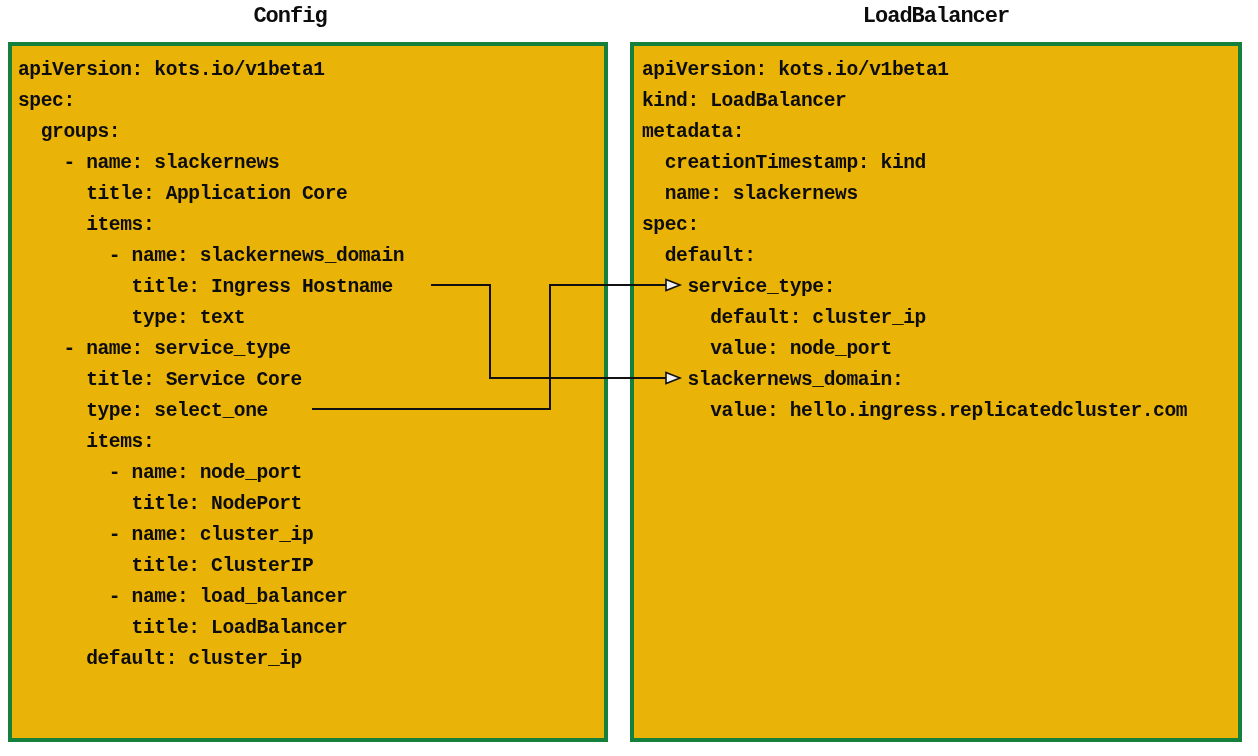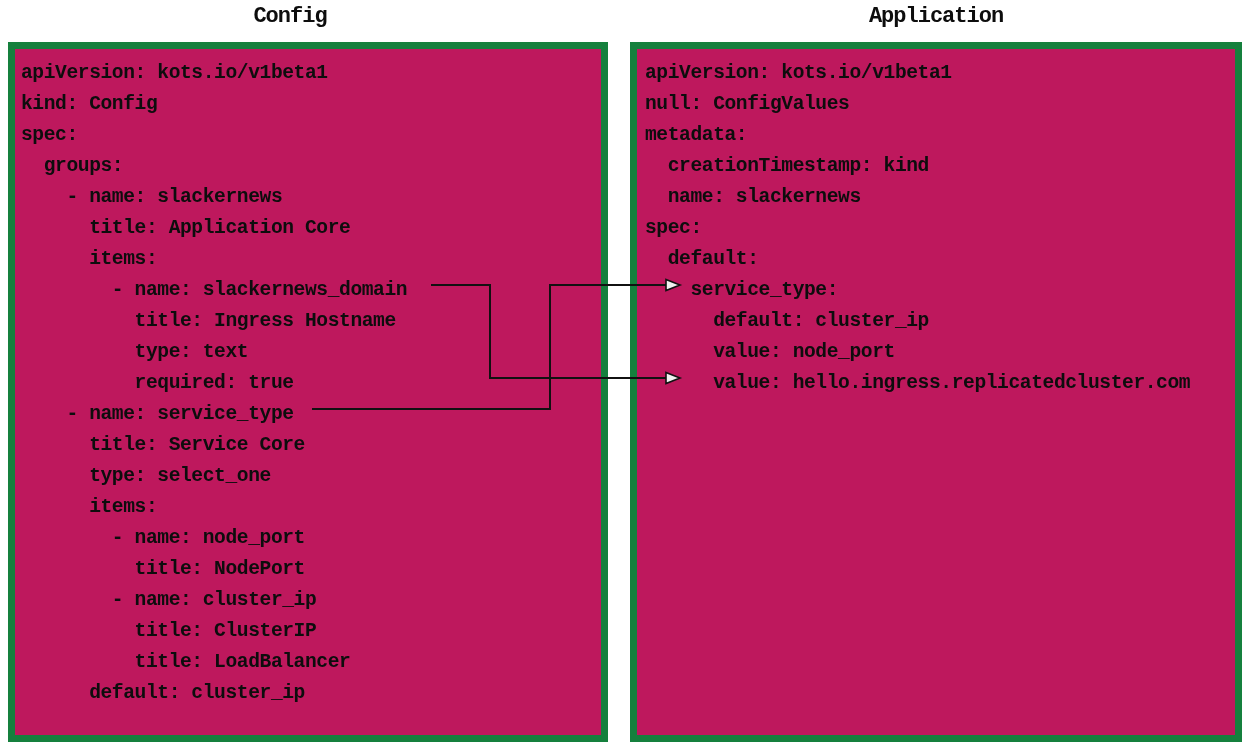--- a/index.html
+++ b/index.html
@@ -25,22 +25,22 @@
     text-align: center;
     letter-spacing: -1px;
     white-space: pre;
   }
   .panel-title.left  { left: 8px;   width: 564px; }
   .panel-title.right { left: 630px; width: 612px; }
   .panel {
     position: absolute;
     top: 42px;
     height: 700px;
-    background: #be185d;
-    border: 7px solid #15803d;
+    background: #eab308;
+    border: 4px solid #15803d;
     box-sizing: border-box;
   }
   .panel.left  { left: 8px;   width: 600px; }
   .panel.right { left: 630px; width: 612px; }
   .code {
     padding: 9px 0 0 6px;
   }
   .panel.right .code { padding-left: 8px; }
   .line {
     white-space: pre;
@@ -57,60 +57,60 @@
     pointer-events: none;
   }
 </style>
 </head>
 <body>
 
 <div class="canvas">
 
   <div class="panel-title left">Config</div>
 
-  <div class="panel-title right">Application</div>
+  <div class="panel-title right">LoadBalancer</div>
 
   <div class="panel left">
     <div class="code">
         <div class="line">apiVersion: kots.io/v1beta1</div>
-        <div class="line">kind: Config</div>
         <div class="line">spec:</div>
         <div class="line">  groups:</div>
         <div class="line">    - name: slackernews</div>
         <div class="line">      title: Application Core</div>
         <div class="line">      items:</div>
         <div class="line">        - name: slackernews_domain</div>
         <div class="line">          title: Ingress Hostname</div>
         <div class="line">          type: text</div>
-        <div class="line">          required: true</div>
         <div class="line">    - name: service_type</div>
         <div class="line">      title: Service Core</div>
         <div class="line">      type: select_one</div>
         <div class="line">      items:</div>
         <div class="line">        - name: node_port</div>
         <div class="line">          title: NodePort</div>
         <div class="line">        - name: cluster_ip</div>
         <div class="line">          title: ClusterIP</div>
+        <div class="line">        - name: load_balancer</div>
         <div class="line">          title: LoadBalancer</div>
         <div class="line">      default: cluster_ip</div>
       </div>
   </div>
 
   <div class="panel right">
     <div class="code">
         <div class="line">apiVersion: kots.io/v1beta1</div>
-        <div class="line">null: ConfigValues</div>
+        <div class="line">kind: LoadBalancer</div>
         <div class="line">metadata:</div>
         <div class="line">  creationTimestamp: kind</div>
         <div class="line">  name: slackernews</div>
         <div class="line">spec:</div>
         <div class="line">  default:</div>
         <div class="line">    service_type:</div>
         <div class="line">      default: cluster_ip</div>
         <div class="line">      value: node_port</div>
+        <div class="line">    slackernews_domain:</div>
         <div class="line">      value: hello.ingress.replicatedcluster.com</div>
       </div>
   </div>
 
   <svg class="connectors" width="1258" height="756" viewBox="0 0 1258 756">
 
     <g>
       <polyline points="431,285 490,285 490,378 666,378" fill="none" stroke="#111111" stroke-width="2"></polyline>
       <path d="M 666,372.5 L 680,378 L 666,383.5 Z" fill="#f1f1f1" stroke="#111111" stroke-width="1.6"></path>
     </g>

